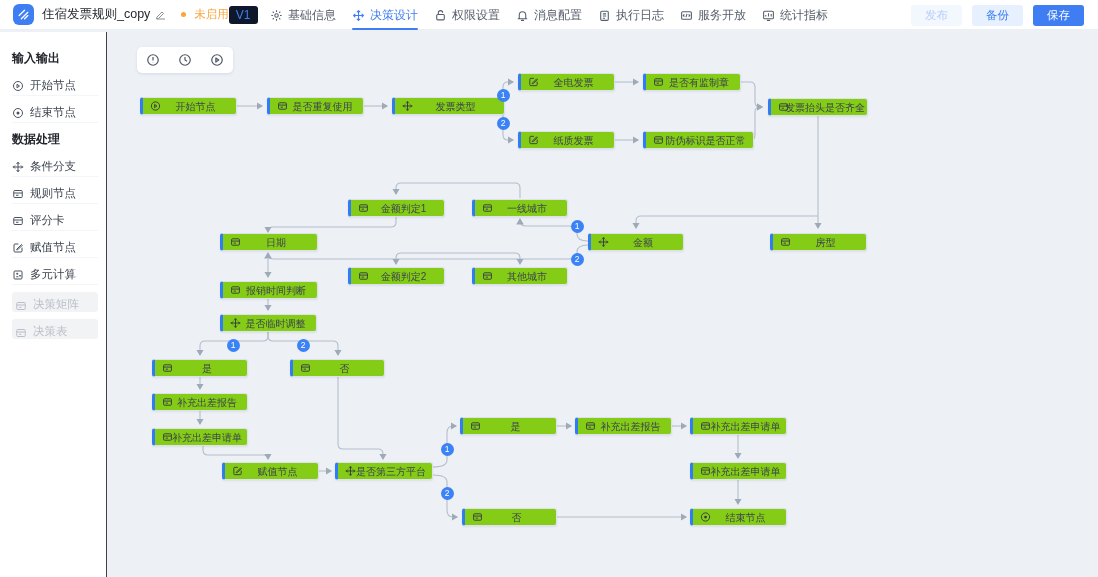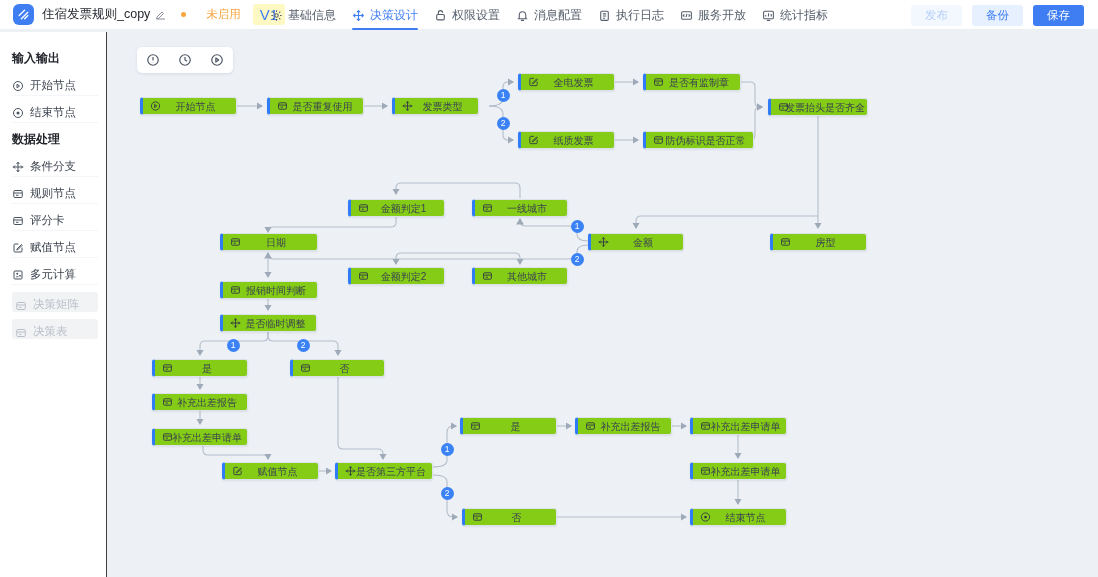--- a/index.html
+++ b/index.html
@@ -8,23 +8,23 @@
 
   
   .topbar { position:absolute; left:0; top:0; width:1098px; height:30px;
     background:#fff; border-bottom:1px solid #eceff3; z-index:30;
     display:flex; align-items:center; }
   .logo { width:21px; height:21px; border-radius:6px; background:#3f7ef2;
     margin-left:13px; display:flex; align-items:center; justify-content:center; }
   .logo svg { width:13px; height:13px; }
   .doc-title { margin-left:8px; font-size:12.5px; color:#25282e; font-weight:normal; }
   .edit-ic { margin-left:5px; color:#8a919c; display:flex; }
-  .status { margin-left:14px; font-size:11.5px; color:#f9a43d; display:flex; align-items:center; gap:20px; }
+  .status { margin-left:14px; font-size:11.5px; color:#f9a43d; display:flex; align-items:center; gap:8px; }
   .status .dot { width:5px; height:5px; border-radius:50%; background:#f9a43d; }
-  .ver-badge { margin-left:12px; font-size:15px; color:#3f7ef2; background:#fef9c3;
+  .ver-badge { font-size:12px; color:#3f7ef2; background:#0f172a;
     border-radius:3px; padding:2px 7px; }
   .tabs { position:absolute; left:50%; top:0; transform:translateX(-50%);
     height:30px; display:flex; align-items:stretch; gap:16px; }
   .tab { position:relative; display:flex; align-items:center; gap:5px;
     font-size:12px; color:#555e6b; cursor:pointer; white-space:nowrap; }
   .tab svg { width:13px; height:13px; }
   .tab.active { color:#3f7ef2; }
   .tab.active::after { content:""; position:absolute; left:0; right:0; bottom:0;
     height:2px; background:#3f7ef2; border-radius:1px; }
   .actions { position:absolute; right:14px; top:0; height:30px; display:flex; align-items:center; gap:10px; }
@@ -316,21 +316,21 @@
       </div>
       <div class="node" style="left: 160px; top: 67px; width: 97px;">
         <span class="n-ic">
           <svg viewBox="0 0 24 24" fill="none" stroke="currentColor" stroke-width="2">
             <rect x="3.5" y="5" width="17" height="14" rx="2"></rect>
             <path d="M3.5 10h17M8 14.5h5"></path>
           </svg>
         </span>
         <span class="n-label">是否重复使用</span>
       </div>
-      <div class="node" style="left: 285px; top: 67px; width: 87px; padding-left: 23px;">
+      <div class="node" style="left: 285px; top: 67px; width: 113px; padding-left: 23px;">
         <span class="n-ic">
           <svg viewBox="0 0 24 24" fill="none" stroke="currentColor" stroke-width="2" stroke-linecap="round" stroke-linejoin="round">
             <path d="M12 3v18M3 12h18M12 3l-2.5 2.5M12 3l2.5 2.5M12 21l-2.5-2.5M12 21l2.5-2.5M3 12l2.5-2.5M3 12l2.5 2.5M21 12l-2.5-2.5M21 12l-2.5 2.5"></path>
           </svg>
         </span>
         <span class="n-label">发票类型</span>
       </div>
       <div class="node" style="left: 411px; top: 43px; width: 97px;">
         <span class="n-ic">
           <svg viewBox="0 0 24 24" fill="none" stroke="currentColor" stroke-width="2" stroke-linecap="round">

